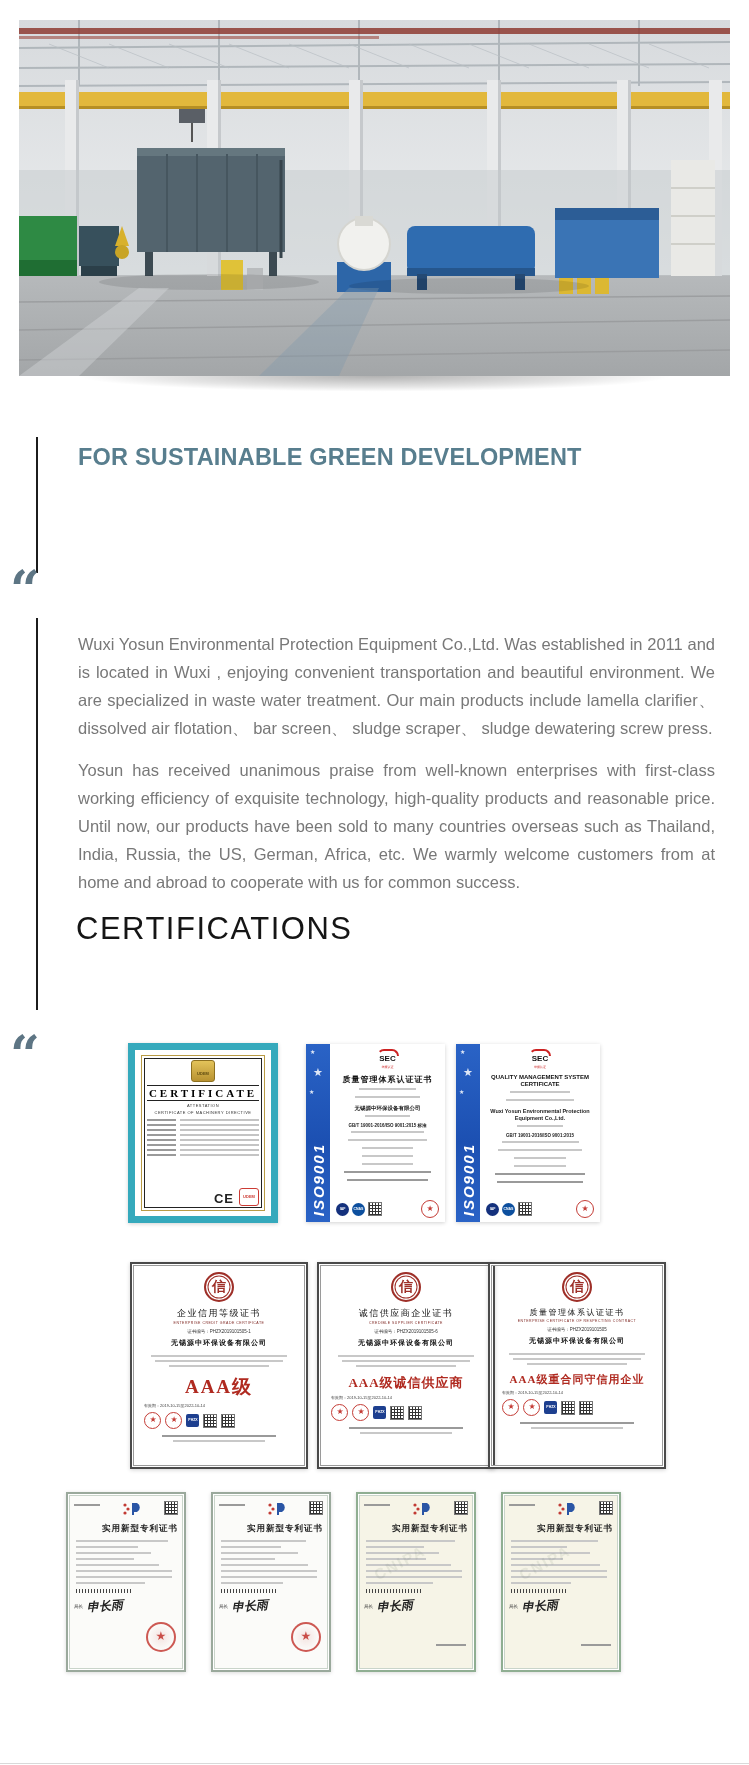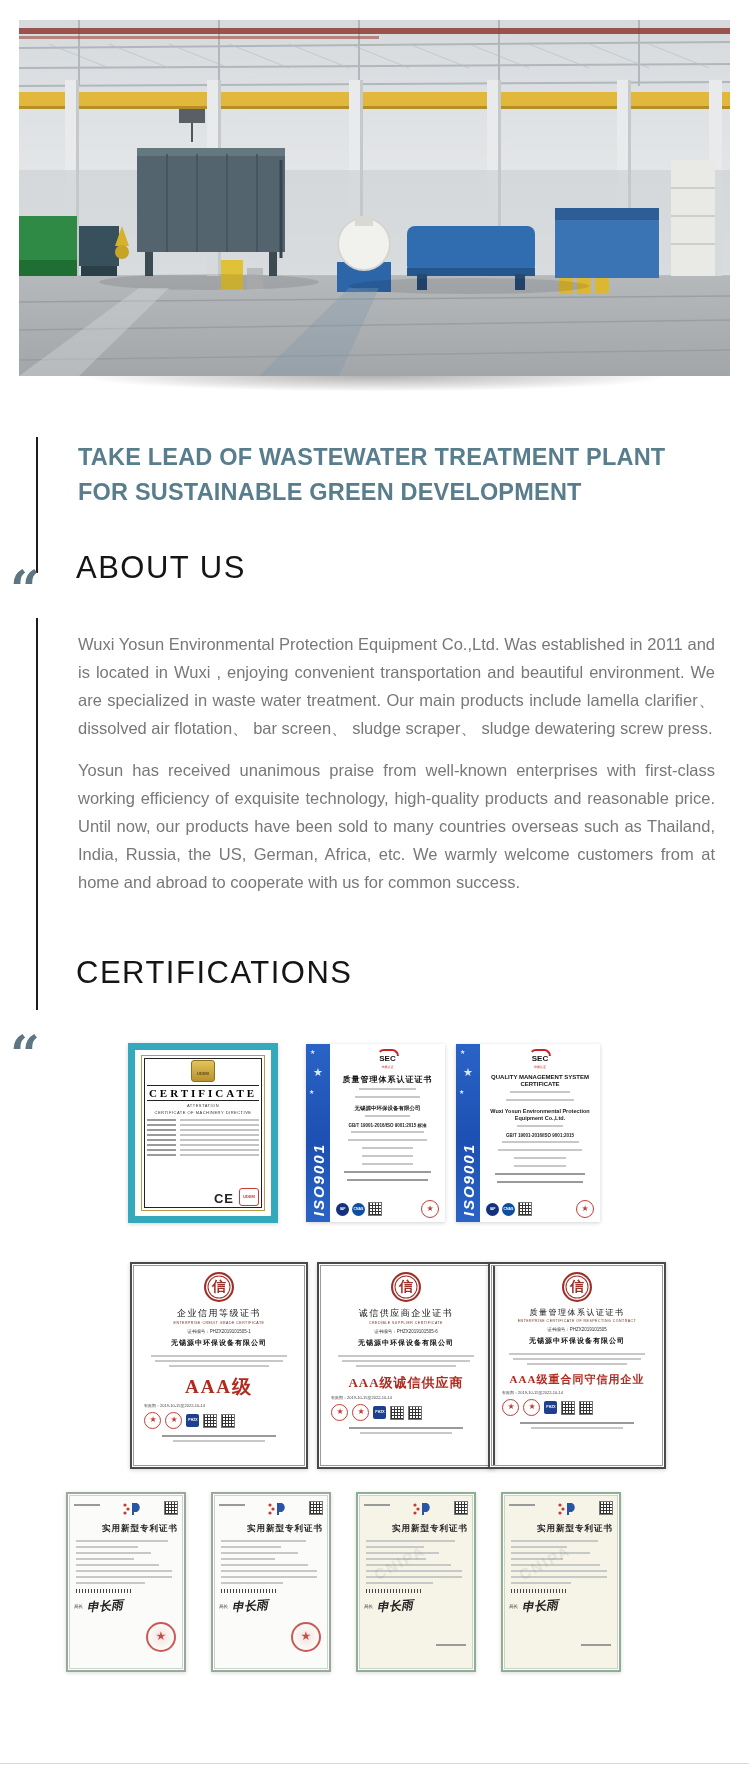--- a/index.html
+++ b/index.html
@@ -22,21 +22,21 @@
   .vrule.r2{top:618px;height:392px;}
   .quote{position:absolute;left:10px;width:44px;font-family:"DejaVu Serif","Liberation Serif",serif;
     font-weight:bold;font-size:52px;line-height:30px;color:#5d7584;}
   .quote.q1{top:575px;}
   .quote.q2{top:1040px;}
 
   
   .section-title{position:absolute;left:76px;color:#151515;font-size:31px;font-weight:300;
     letter-spacing:1.5px;}
   .about-title{top:550px;}
-  .cert-title{top:955px;}
+  .cert-title{top:911px;}
   .about-text{position:absolute;left:78px;top:630px;width:641px;color:#787878;font-size:16.5px;
     line-height:28px;text-align:justify;}
   .about-text p{margin:0 4px 14px 0;}
 
   
   .cert{position:absolute;background:#fff;box-shadow:0 1px 4px rgba(0,0,0,.18);box-sizing:border-box;}
   .tl{height:2px;background:#c8c8c8;margin:3px auto;}
   .tl.dark{background:#9a9a9a;}
 
   
@@ -266,30 +266,28 @@
           <line x1="0" y1="310" x2="711" y2="300"></line>
         <line x1="0" y1="340" x2="711" y2="330"></line>
       </g>
       <polygon points="240,356 330,268 360,268 320,356" fill="#7d97ab" opacity=".35"></polygon>
       <polygon points="0,356 120,268 150,268 60,356" fill="#d8dadc" opacity=".4"></polygon>
     </svg>
   </div>
   <div class="hero-shadow"></div>
 
   <div class="headline">
-    <div>TAKE LEAD OF WASTEWATER TREATMENT PLANT</div>
     <div>FOR SUSTAINABLE GREEN DEVELOPMENT</div>
   </div>
 
   <div class="vrule r1"></div>
   <div class="quote q1">“</div>
   <div class="vrule r2"></div>
   <div class="quote q2">“</div>
 
-  <div class="section-title about-title">ABOUT US</div>
   <div class="about-text">
     <p>Wuxi Yosun Environmental Protection Equipment Co.,Ltd. Was established in 2011 and is located in Wuxi , enjoying convenient transportation and beautiful environment. We are specialized in waste water treatment. Our main products include lamella clarifier、 dissolved air flotation、 bar screen、 sludge scraper、 sludge dewatering screw press.</p>
     <p>Yosun has received unanimous praise from well-known enterprises with first-class working efficiency of exquisite technology, high-quality products and reasonable price. Until now, our products have been sold to many countries overseas such as Thailand, India, Russia, the US, German, Africa, etc. We warmly welcome customers from at home and abroad to cooperate with us for common success.</p>
   </div>
 
   <div class="section-title cert-title">CERTIFICATIONS</div>
 
   <div class="cert cert-ce">
     <div class="ce-inner">
       <div class="crest">UDEM</div>

